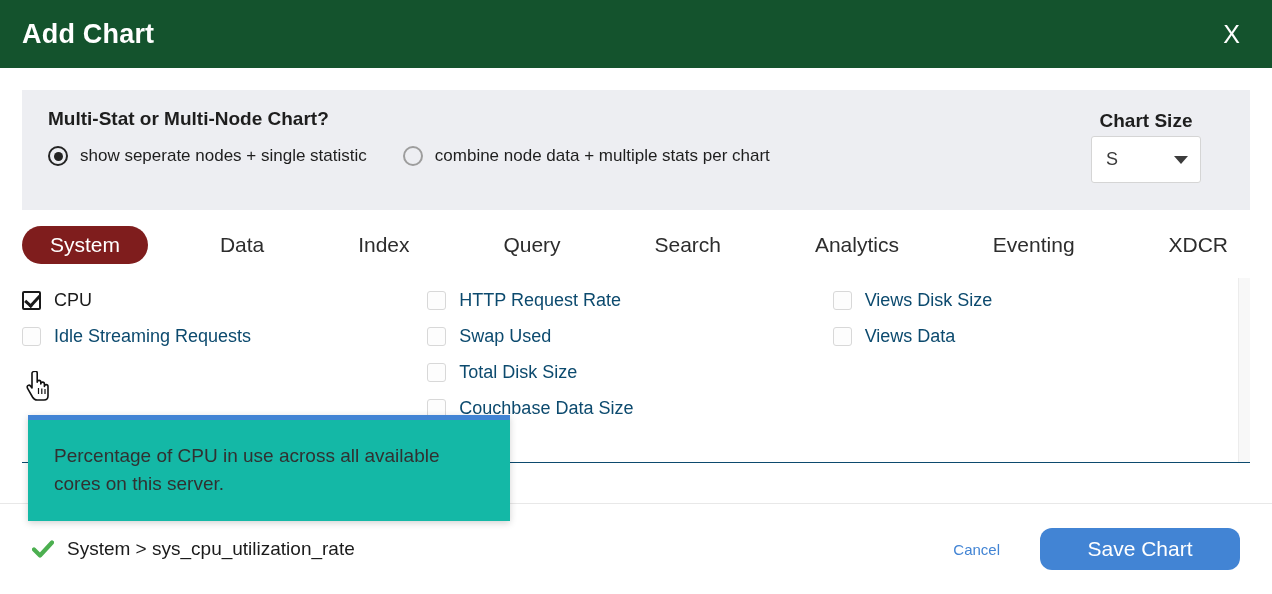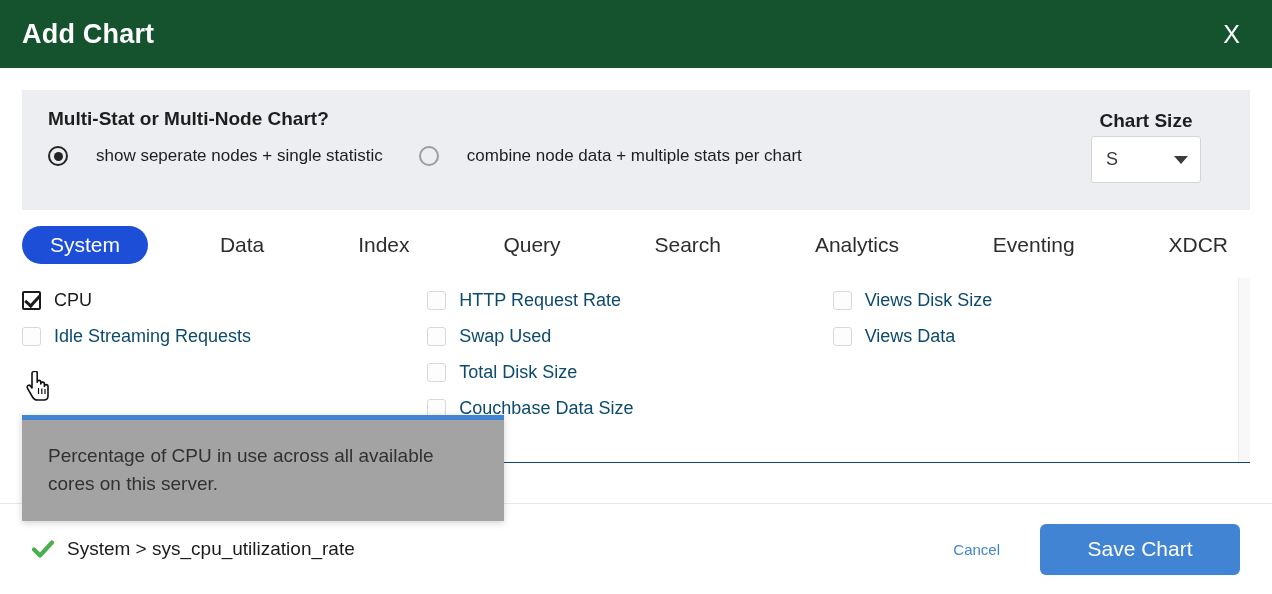--- a/index.html
+++ b/index.html
@@ -60,21 +60,21 @@
     position: relative;
   }
   .options-left { flex: 1 1 auto; }
   .options-heading {
     font-size: 19px;
     font-weight: bold;
     color: #1e1e1e;
     margin-bottom: 16px;
   }
   .radio-row { display: flex; align-items: center; gap: 36px; }
-  .radio-opt { display: flex; align-items: flex-end; cursor: pointer; gap: 16px; }
+  .radio-opt { display: flex; align-items: flex-end; cursor: pointer; }
   .radio-circle {
     width: 20px; height: 20px;
     border-radius: 50%;
     border: 2px solid #9d9d9d;
     margin-right: 12px;
     position: relative;
     background: #edeef2;
     flex: 0 0 20px;
   }
   .radio-circle.checked { border-color: #242424; }
@@ -132,21 +132,21 @@
   }
   .tab {
     font-size: 21px;
     color: #2d2d2d;
     padding: 9px 22px;
     cursor: pointer;
     white-space: nowrap;
     text-align: center;
   }
   .tab.active {
-    background: #1d4ed8;
+    background: #7f1d1d;
     color: #ffffff;
     border-radius: 24px;
     padding: 7px 28px;
   }
   .tab-sp { flex: 1 1 auto; }
 
   
   .stats-panel {
     margin: 10px 22px 0 22px;
     height: 185px;
@@ -200,23 +200,23 @@
     width: 12px;
     background: #f8f8f8;
     border-left: 1px solid #ececec;
     flex: 0 0 12px;
     align-self: stretch;
   }
 
   
   .tooltip {
     position: absolute;
-    left: 22px; top: 347px;
+    left: 28px; top: 347px;
     width: 482px;
-    background: #a3a3a3;
+    background: #14b8a6;
     border-top: 5px solid #4284d4;
     box-shadow: 0 2px 7px rgba(0,0,0,0.18);
     padding: 22px 26px 24px 26px;
     z-index: 30;
   }
   .tooltip-text {
     font-size: 19px;
     line-height: 1.45;
     color: #313131;
   }
@@ -261,24 +261,24 @@
     cursor: pointer;
     padding: 10px 18px;
     margin-right: 22px;
     font-family: "Liberation Sans", sans-serif;
   }
   .btn-save {
     font-size: 21px;
     color: #ffffff;
     background: #4284d4;
     border: none;
-    border-radius: 6px;
+    border-radius: 12px;
     cursor: pointer;
     padding: 0 30px;
-    height: 51px;
+    height: 42px;
     min-width: 200px;
     font-family: "Liberation Sans", sans-serif;
   }
 </style>
 </head>
 <body>
 
 <div class="dialog">
 
   <div class="dialog-header">

